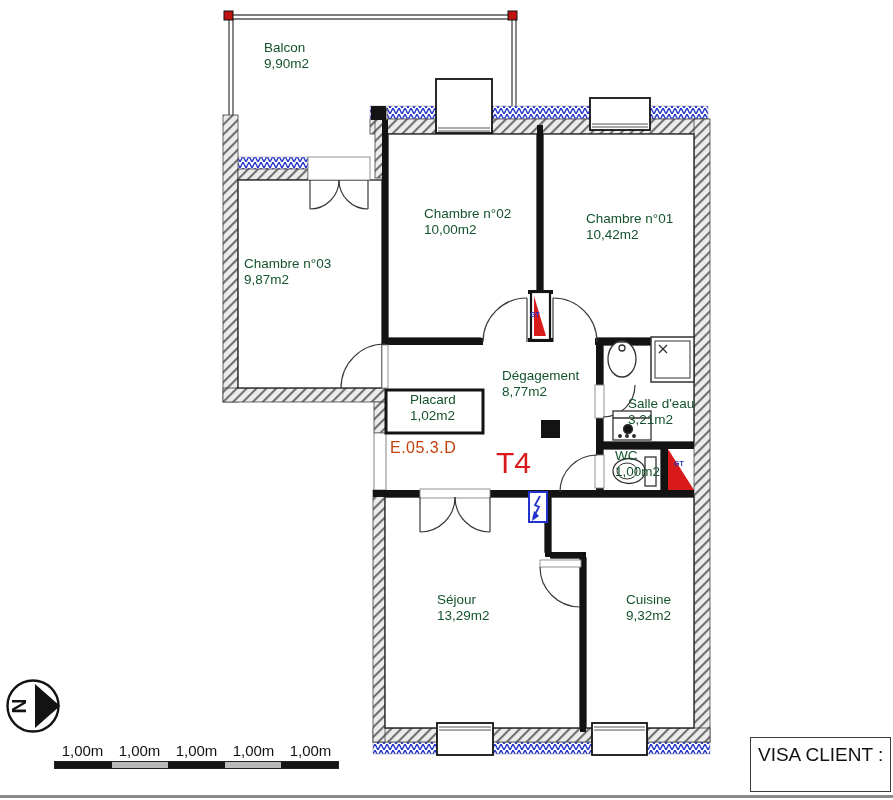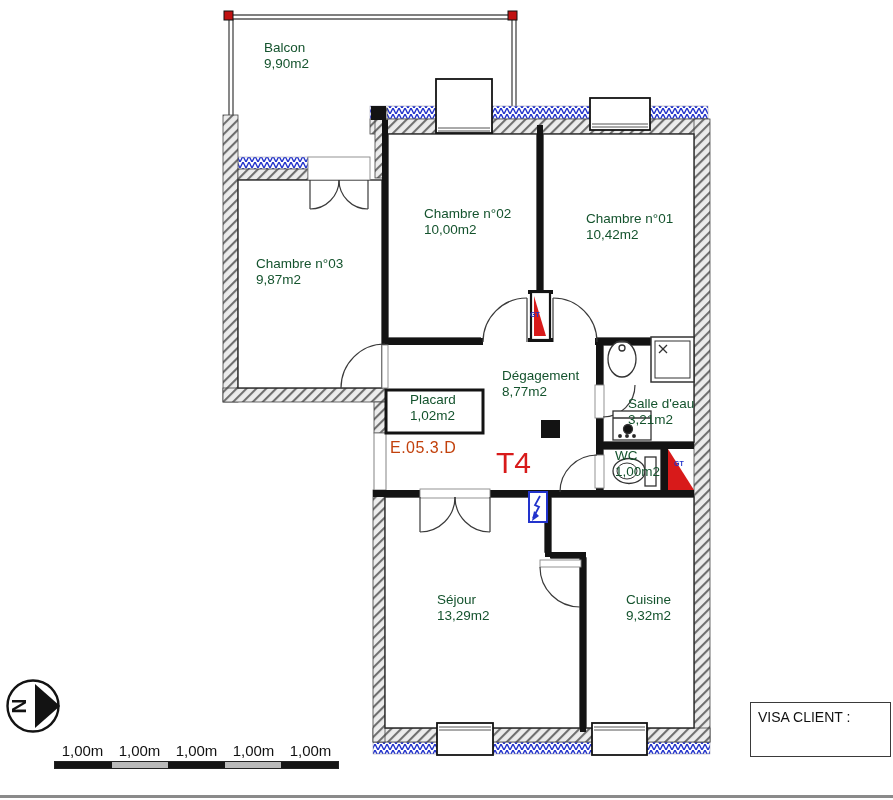--- a/index.html
+++ b/index.html
@@ -4,22 +4,22 @@
 <style>
   html,body{margin:0;padding:0;background:#fff;}
   .plan{position:relative;width:893px;height:800px;background:#fff;
         font-family:"Liberation Sans",sans-serif;overflow:hidden;}
   .plan svg{position:absolute;left:0;top:0;}
   .lbl{position:absolute;font-size:13.5px;line-height:15.5px;color:#14532d;white-space:nowrap;}
   .lbl .nm,.lbl .ar{display:block;}
   .code{position:absolute;font-size:16px;color:#c2410c;letter-spacing:.5px;}
   .t4{position:absolute;font-size:30px;font-weight:normal;color:#d81a1a;}
   .gt{position:absolute;font-size:7px;font-weight:bold;color:#2233cc;}
-  .visa{position:absolute;left:750px;top:702px;width:132px;height:47px;
-        border:1.6px solid #3a3a3a;padding:6px 0 0 7px;font-size:14px;color:#111;}
+  .visa{position:absolute;left:750px;top:737px;width:132px;height:47px;
+        border:1.6px solid #3a3a3a;padding:6px 0 0 7px;font-size:19px;color:#111;}
   .scalebar{position:absolute;left:18px;top:742px;width:285px;margin-left:36px;}
   .scalebar .labels{display:flex;}
   .scalebar .labels span{width:57px;text-align:center;font-size:15px;color:#111;}
   .scalebar .segs{display:flex;border:1px solid #222;height:6px;margin-top:2px;}
   .scalebar .segs div{width:57px;height:6px;}
   .s-dark{background:#141414;} .s-light{background:#b9b9b9;}
   .echelle{position:absolute;left:16px;top:771px;font-size:15px;color:#111;}
   .bottomline{position:absolute;left:0;top:795px;width:893px;height:2.5px;background:#8a8a8a;}
 </style>
 </head>
@@ -207,21 +207,21 @@
       <span class="ar">9,90m2</span>
     </div>
   <div class="lbl" style="left:424px;top:206px">
     <span class="nm">Chambre n°02</span>
       <span class="ar">10,00m2</span>
     </div>
   <div class="lbl" style="left:586px;top:211px">
     <span class="nm">Chambre n°01</span>
       <span class="ar">10,42m2</span>
     </div>
-  <div class="lbl" style="left:256px;top:256px">
+  <div class="lbl" style="left:244px;top:256px">
     <span class="nm">Chambre n°03</span>
       <span class="ar">9,87m2</span>
     </div>
   <div class="lbl" style="left:502px;top:368px">
     <span class="nm">Dégagement</span>
       <span class="ar">8,77m2</span>
     </div>
   <div class="lbl" style="left:410px;top:392px">
     <span class="nm">Placard</span>
       <span class="ar">1,02m2</span>

